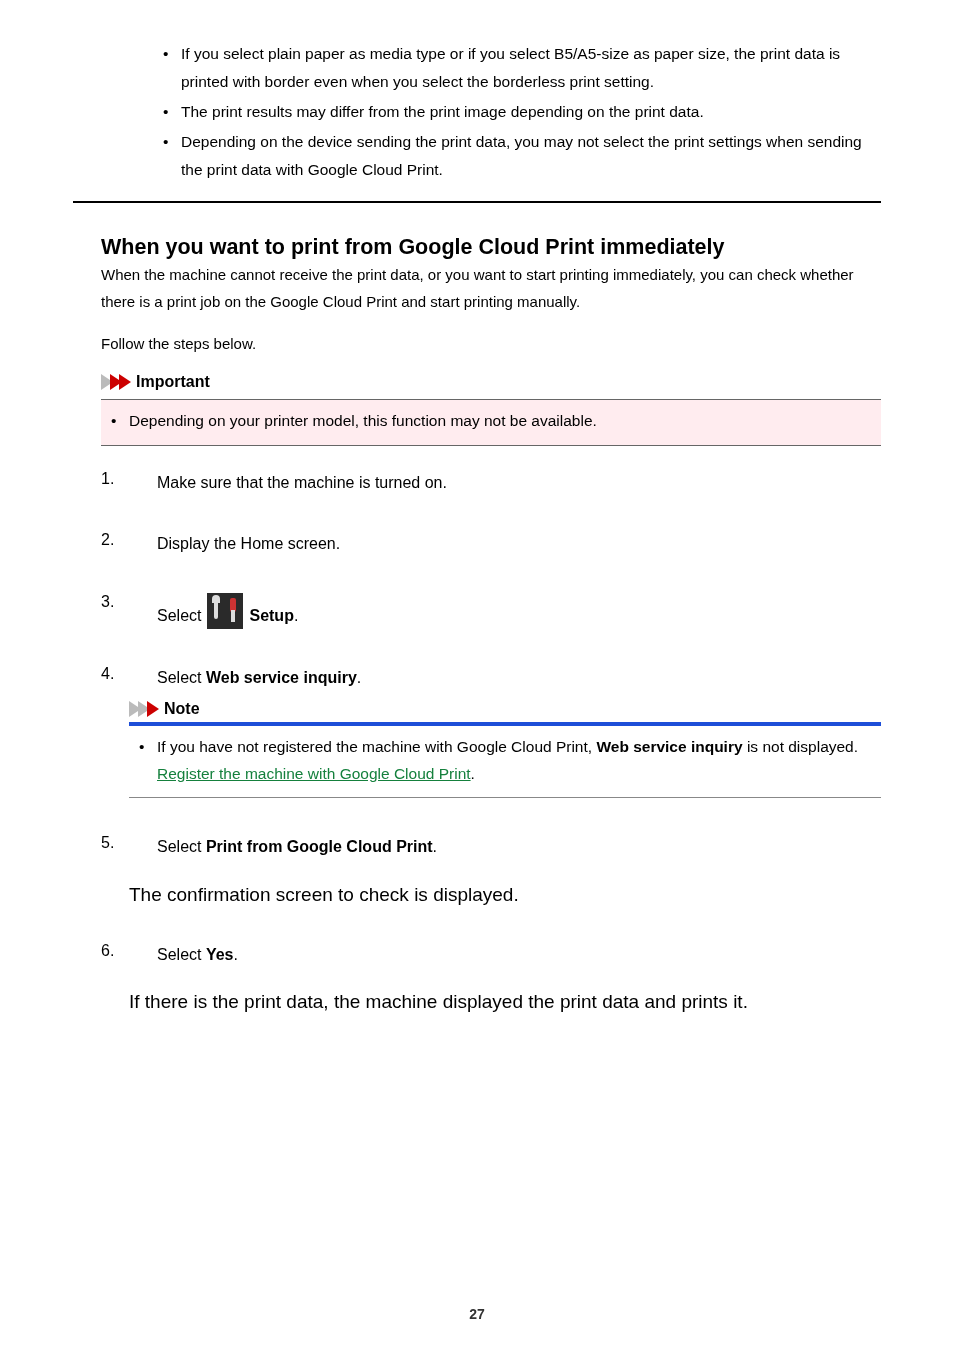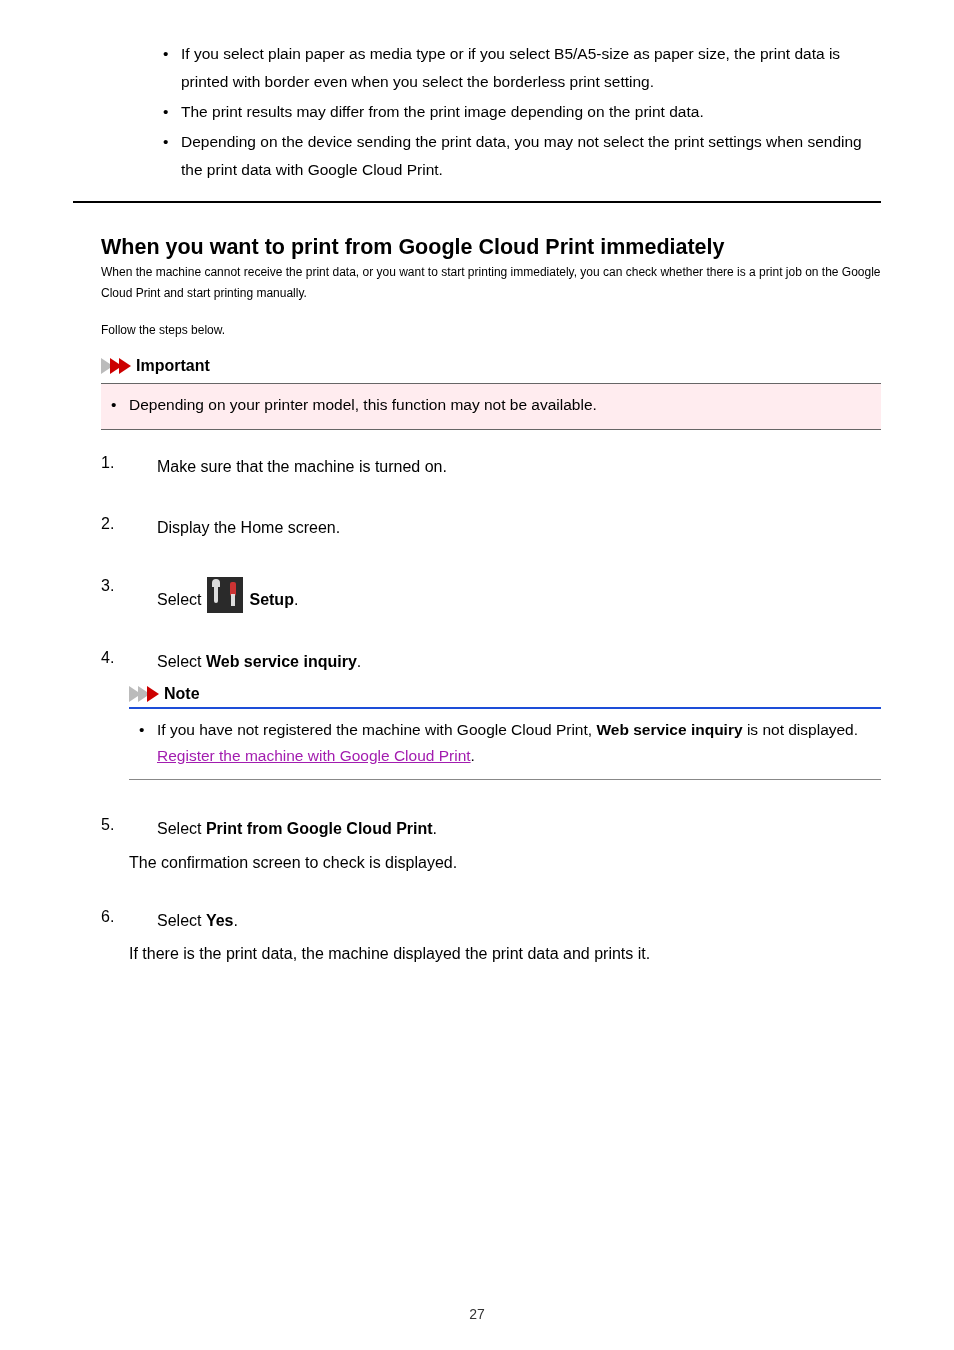--- a/index.html
+++ b/index.html
@@ -34,21 +34,21 @@
     border: none;
     border-top: 2px solid #000;
     margin: 0 0 24px 0;
   }
   h2.section-heading {
     font-size: 21.5px;
     font-weight: bold;
     margin: 32px 0 2px 28px;
   }
   p.section-paragraph {
-    font-size: 12px;
+    font-size: 15px;
     line-height: 1.75;
     margin: 0 0 16px 28px;
   }
   .callout {
     margin: 8px 0 18px 28px;
   }
   .callout-head {
     display: flex;
     align-items: center;
     border-bottom: 1px solid #666;
@@ -157,45 +157,46 @@
     width: 4px;
     height: 12px;
     background: #ddd;
   }
   .note-callout {
     margin: 10px 0 0 0;
   }
   .note-head {
     display: flex;
     align-items: center;
-    border-bottom: 2px solid #1d4ed8;
+    border-bottom: 4px solid #1d4ed8;
     padding-bottom: 4px;
   }
   .note-body {
     border-bottom: 1px solid #888;
     padding: 8px 10px 10px 10px;
     font-size: 15.5px;
     line-height: 1.7;
   }
   .note-body a {
-    color: #a21caf;
+    color: #15803d;
     text-decoration: underline;
   }
   .sub-paragraph {
-    font-size: 16px;
-    margin: 12px 0 0 0;
+    font-size: 19px;
+    margin: 24px 0 0 0;
   }
   .page-number {
     position: absolute;
     bottom: 28px;
     left: 0;
     width: 100%;
     text-align: center;
     font-size: 14px;
     color: #333;
+    font-weight: bold;
   }
 </style>
 </head>
 <body>
 
 <div class="page">
 
   <div class="top-bullets">
     <div class="bullet">
         <span class="bdot">•</span>

